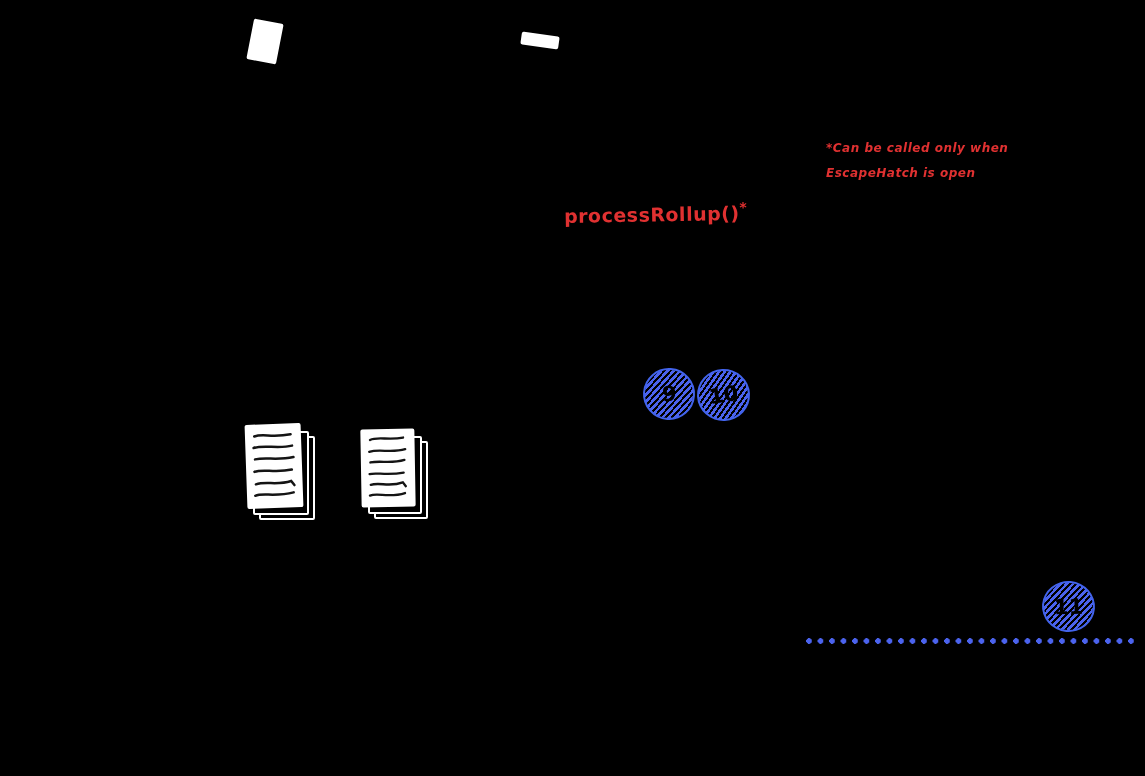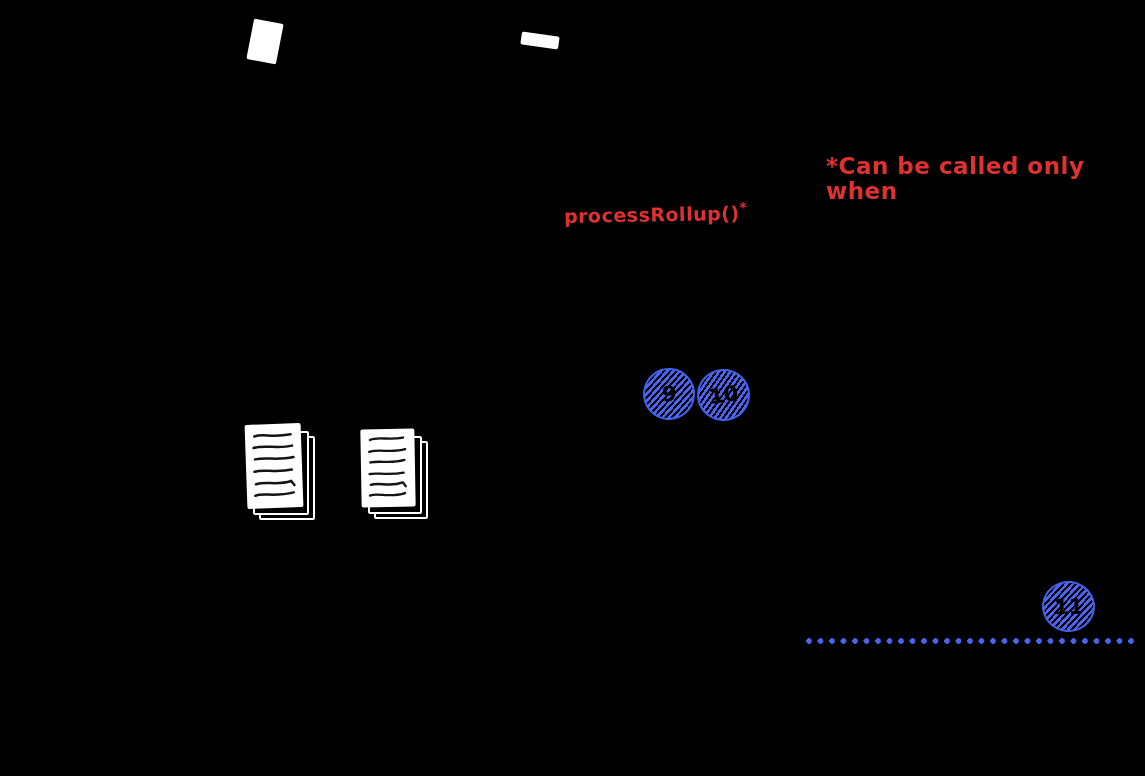--- a/index.html
+++ b/index.html
@@ -46,23 +46,24 @@
   .process-rollup {
     left: 564px; top: 201px;
     font-size: 19px;
     transform: rotate(-1deg);
   }
   .process-rollup sup {
     font-size: 14px;
     vertical-align: super;
   }
   .escape-note {
-    left: 826px; top: 154px;
-    font-size: 23px;
+    left: 826px; top: 136px;
+    font-size: 12px;
     line-height: 25px;
+    font-style: italic;
   }
 
   
   .badge {
     position: absolute;
     border-radius: 50%;
     border: 2.5px solid #4263eb;
     background: repeating-linear-gradient(
       128deg,
       rgba(0,0,0,0) 0px, rgba(0,0,0,0) 2px,
@@ -116,20 +117,21 @@
 
   <div class="white-page"></div>
   <div class="white-bar"></div>
 
   <div class="annotation process-rollup">
     <span>processRollup()</span><sup>*</sup>
   </div>
 
   <div class="annotation escape-note">
     <div>*Can be called only when</div>
+    <div>EscapeHatch is open</div>
   </div>
 
   <div class="badge badge-1">
     <span class="num">9</span>
   </div>
   <div class="badge badge-2">
     <span class="num">10</span>
   </div>
   <div class="badge badge-3">
     <span class="num">11</span>

